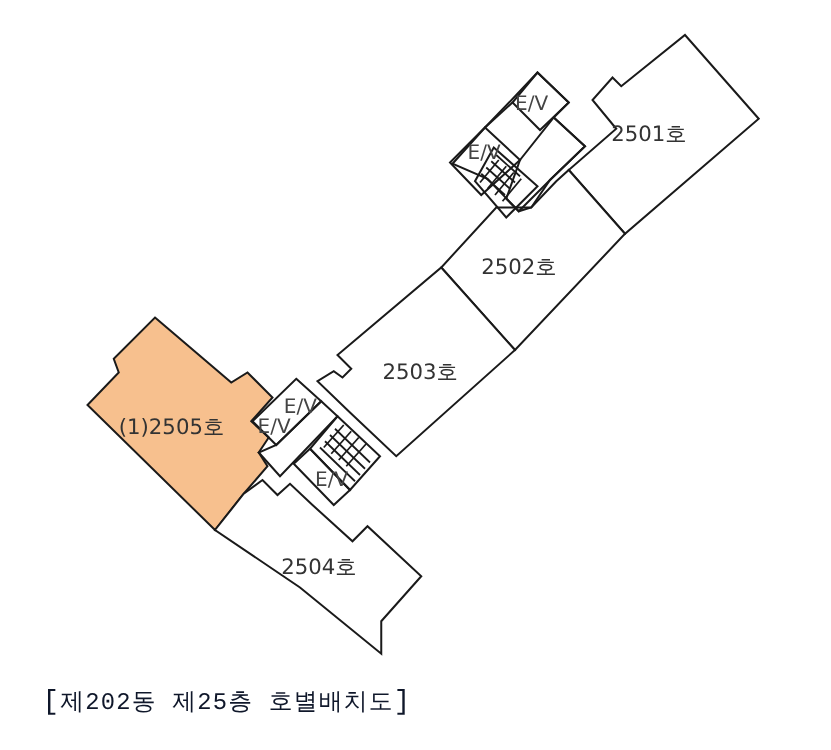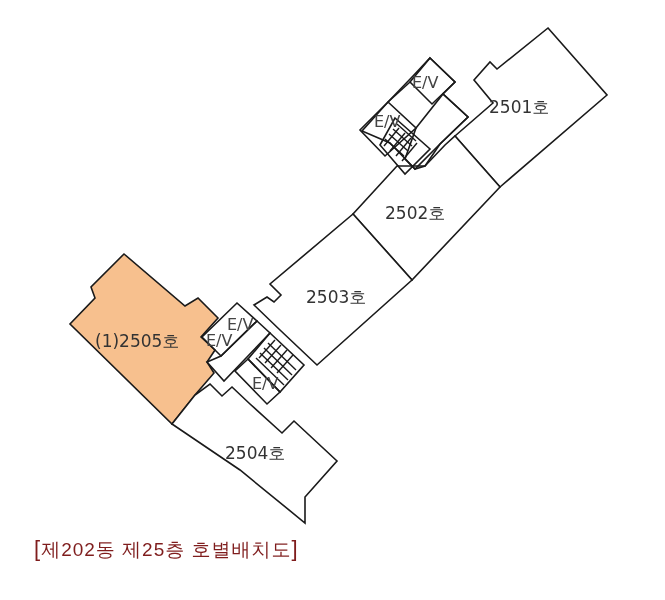--- a/index.html
+++ b/index.html
@@ -4,21 +4,21 @@
   <style>
     html, body { margin: 0; padding: 0; background: #ffffff; }
     body { width: 665px; height: 600px; position: relative; overflow: hidden; font-family: "DejaVu Sans", sans-serif; }
     #plan { position: absolute; left: 0; top: 0; width: 665px; height: 600px; }
     .wall { fill: none; stroke: #1a1a1a; stroke-width: 1.6; stroke-linejoin: miter; }
     .unit { fill: #ffffff; stroke: #1a1a1a; stroke-width: 1.6; }
     .unit.selected { fill: #f7c08e; }
     .stair { fill: none; stroke: #1a1a1a; stroke-width: 1.4; }
     .unit-label { font-family: "DejaVu Sans", sans-serif; font-size: 17px; fill: #333333; }
     .ev-label { font-family: "DejaVu Sans", sans-serif; font-size: 16px; fill: #444444; }
-    .caption { position: absolute; left: 34px; top: 536px; font-size: 19px; color: #7f1d1d; letter-spacing: 1px; font-family: Liberation Sans, sans-serif; white-space: nowrap; }
+    .caption { position: absolute; left: 34px; top: 548px; font-size: 19px; color: #0f172a; letter-spacing: 1px; font-family: Liberation Mono, monospace; white-space: nowrap; }
     .caption .br { font-size: 22px; }
   </style>
 </head>
 <body>
 
 <svg id="plan" viewBox="0 0 665 600" xmlns="http://www.w3.org/2000/svg">
 
   <polygon class="unit" points="548,28 607,95 500,187 455,136 493,103 474,80 490,62 497,69"></polygon>
 
   <polygon class="unit" points="455,136 500,187 412,280 353,214 397,166 425,166 445,145"></polygon>

